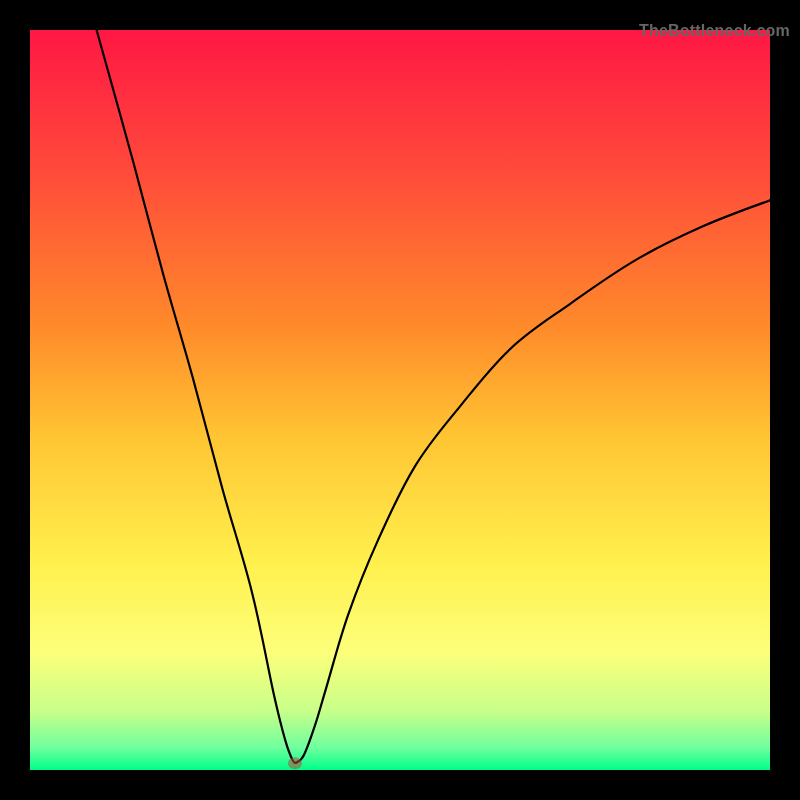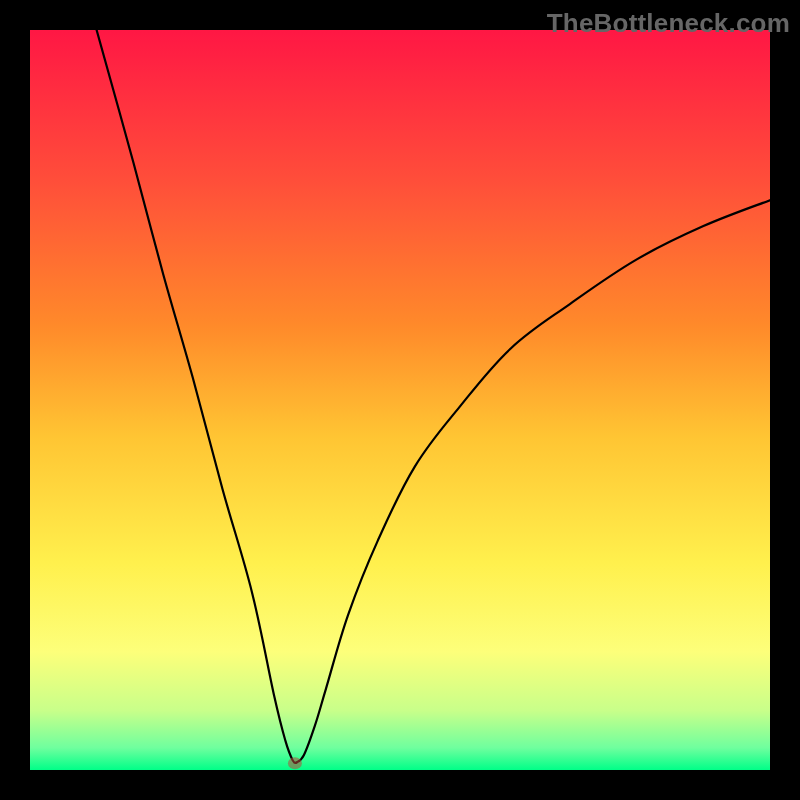--- a/index.html
+++ b/index.html
@@ -12,24 +12,24 @@
     overflow: hidden;
   }
   .frame {
     position: relative;
     width: 800px;
     height: 800px;
     background: #000;
   }
   .watermark {
     position: absolute;
-    top: 8px;
+    top: 22px;
     right: 10px;
     color: #666;
-    font-size: 26px;
+    font-size: 16px;
     font-weight: 600;
     letter-spacing: 0.2px;
     z-index: 5;
   }
   
   .plot {
     position: absolute;
     left: 30px;
     top: 30px;
     width: 740px;

